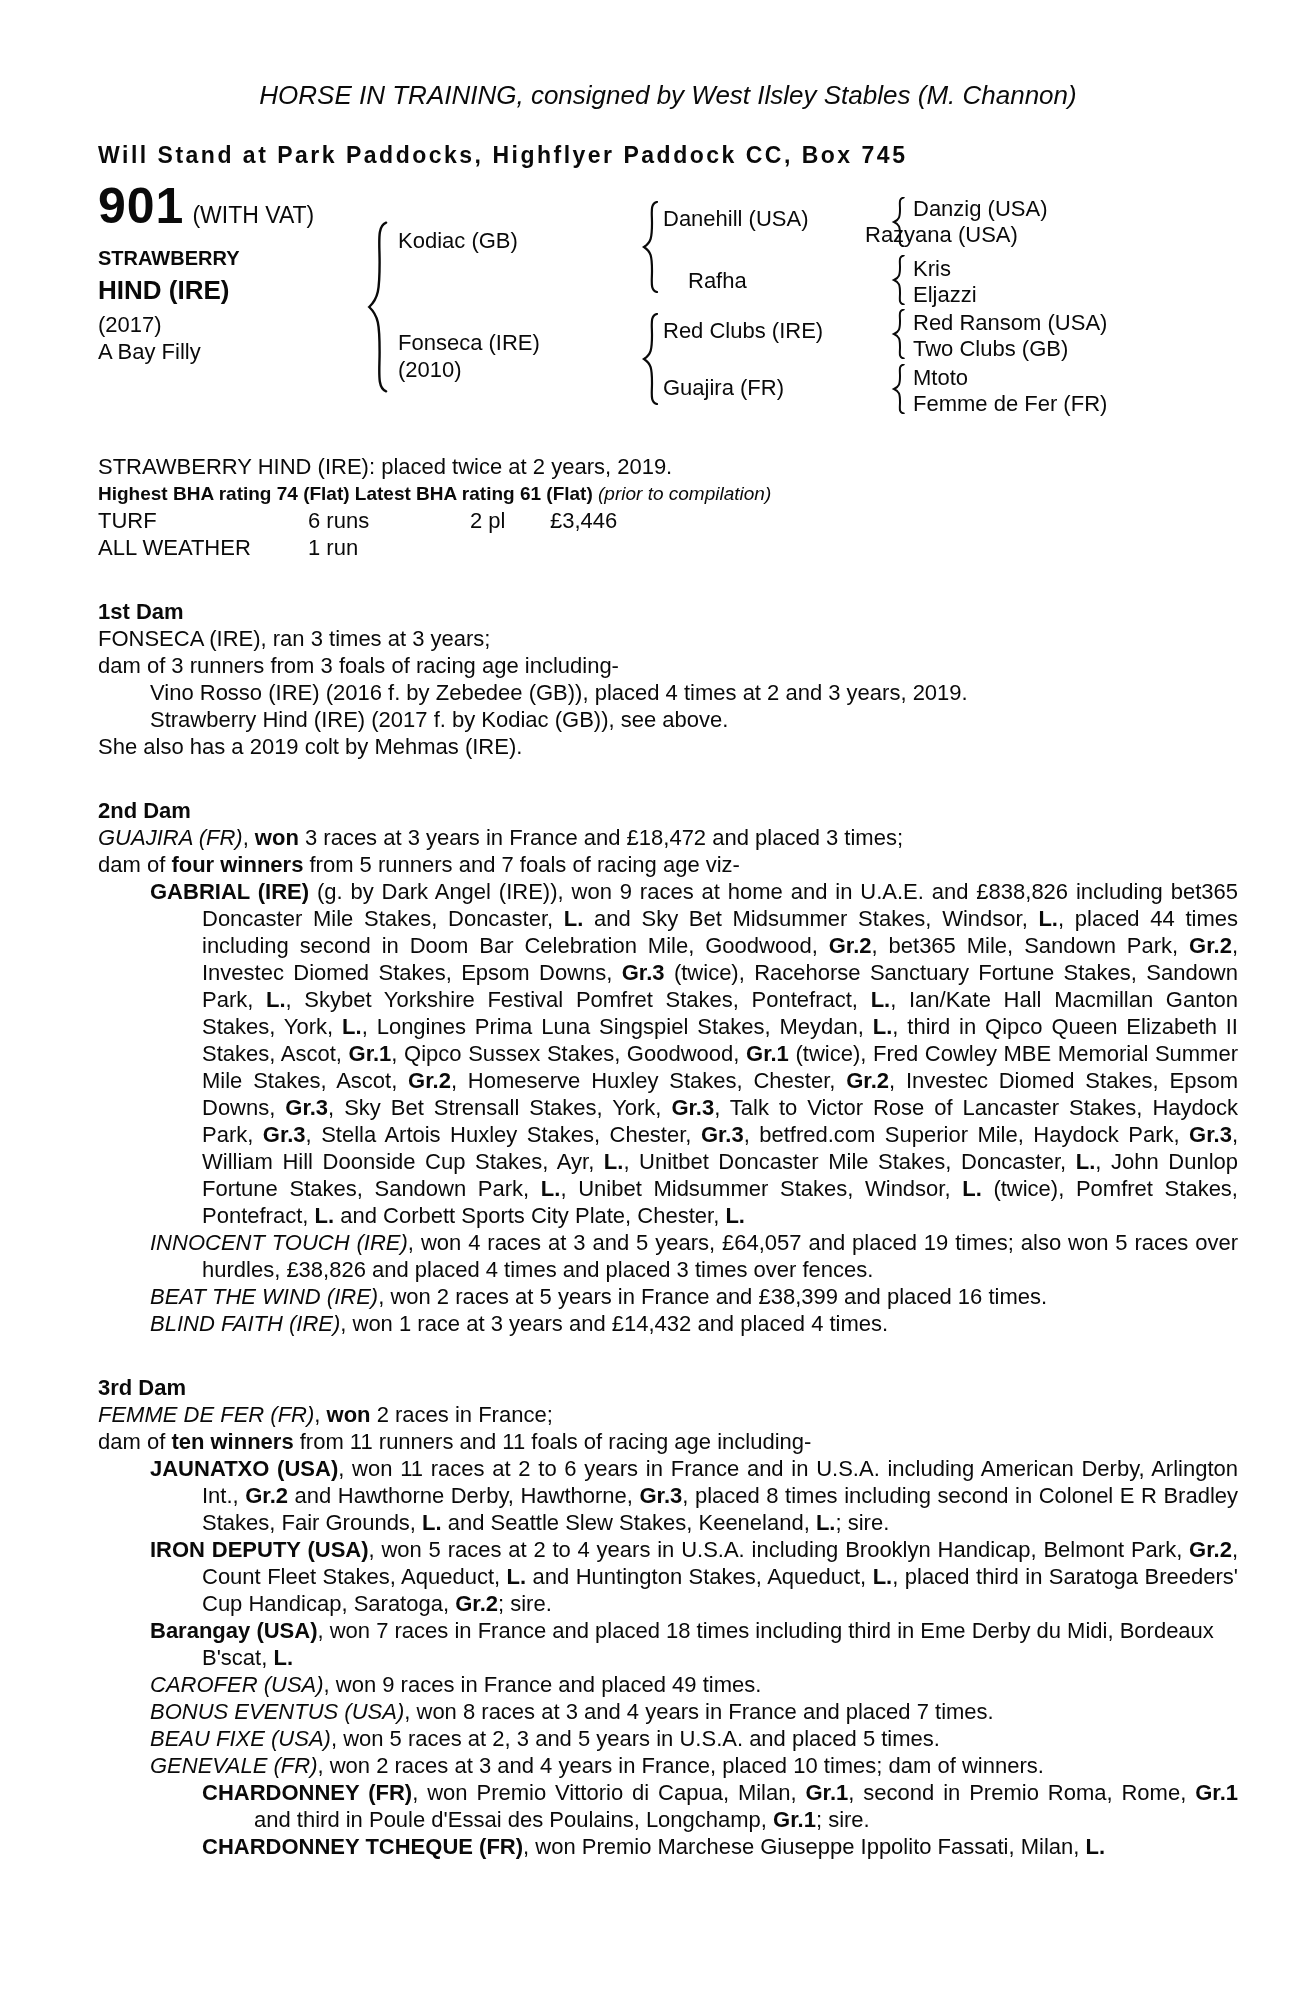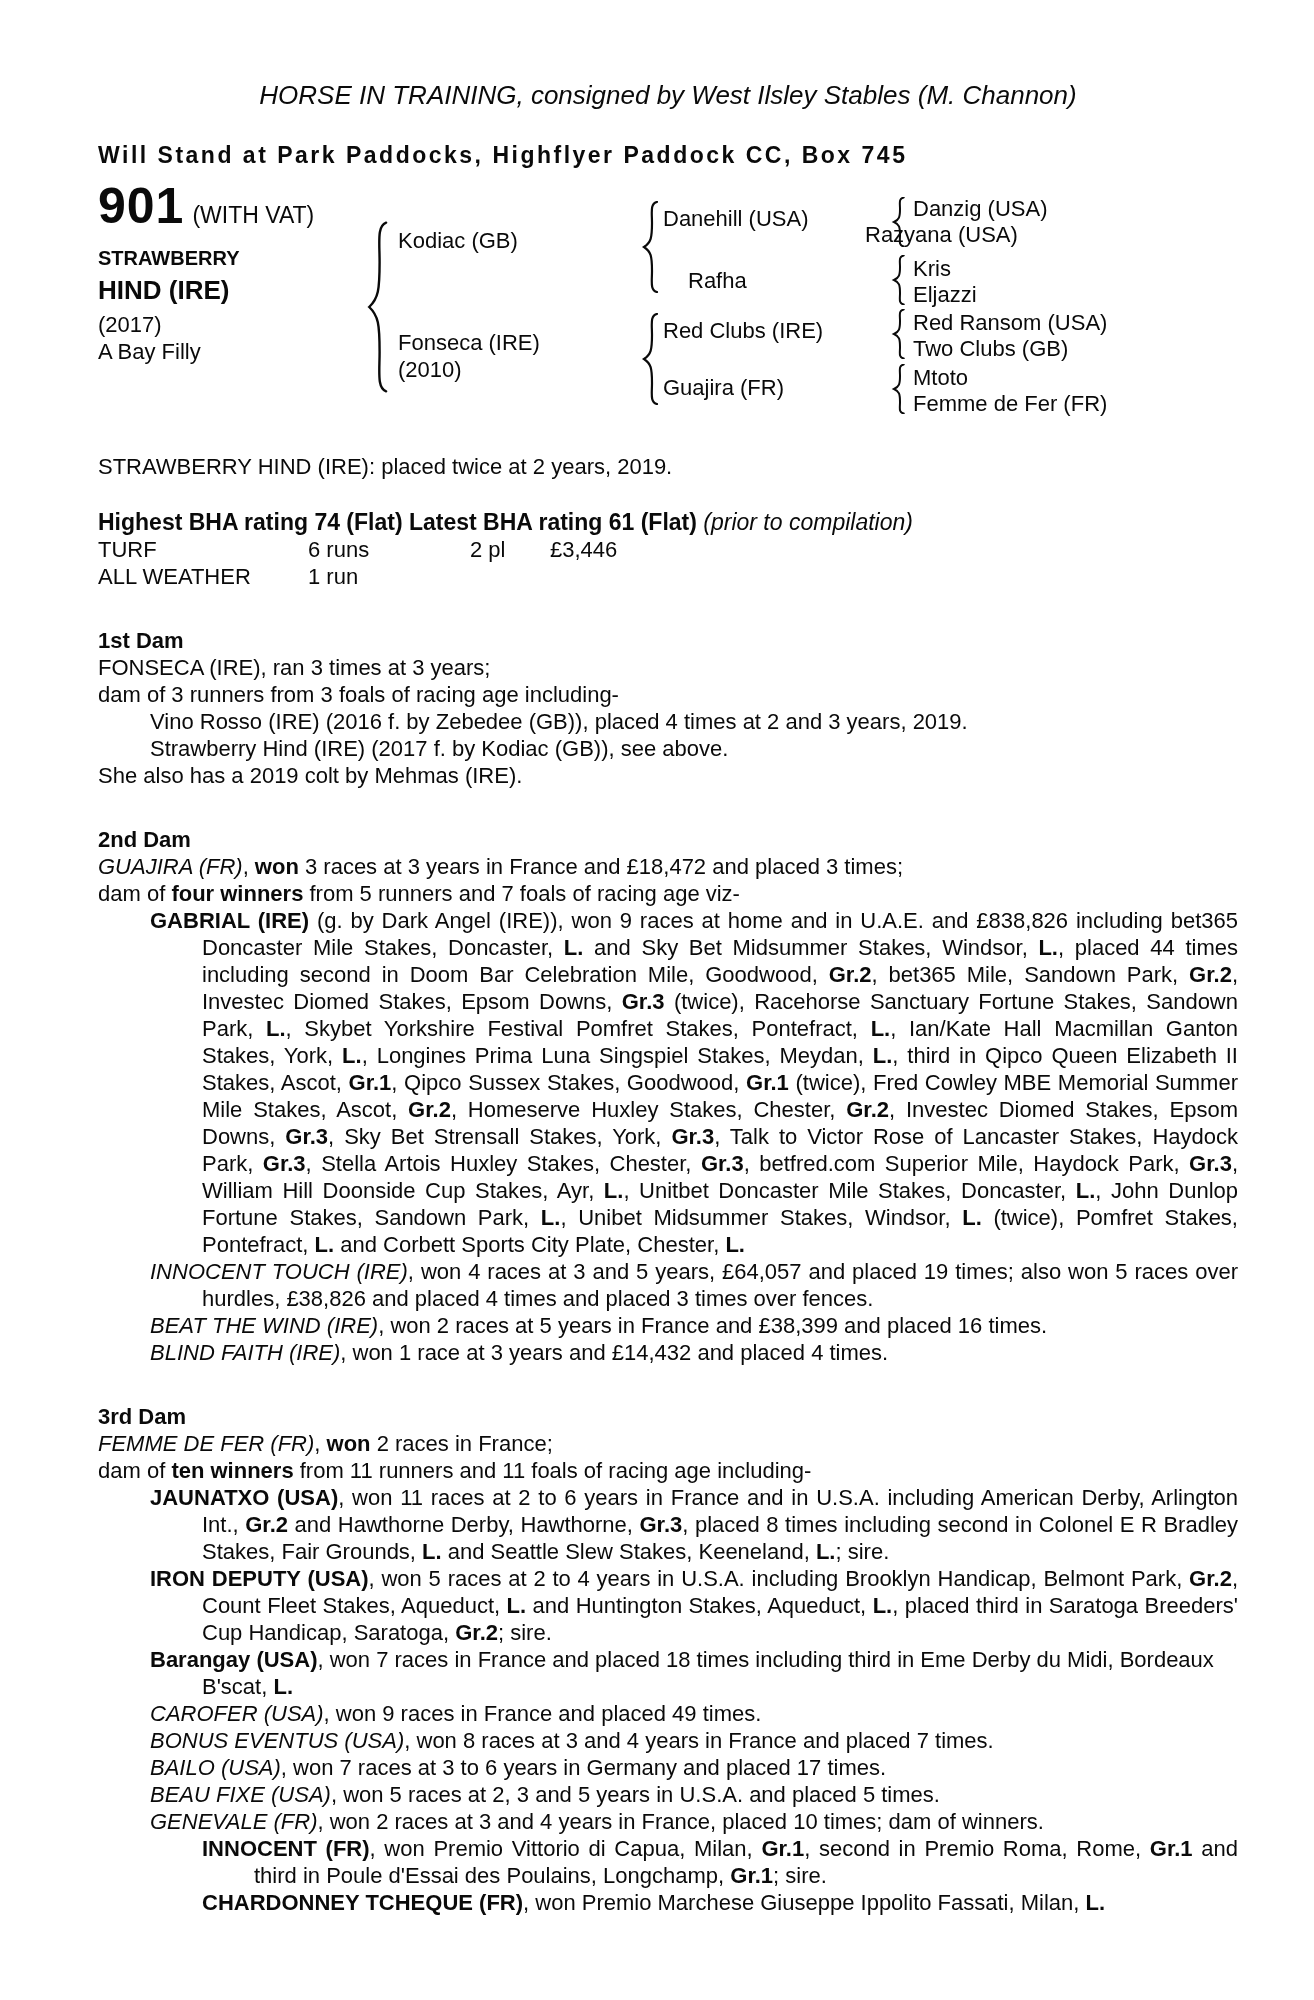--- a/index.html
+++ b/index.html
@@ -58,21 +58,21 @@
   .brace-big  { left:266px; top:22px;  width:26px; height:172px; }
   .brace-m1   { left:542px; top:2px;   width:20px; height:92px; }
   .brace-m2   { left:542px; top:114px; width:20px; height:92px; }
   .brace-s1   { left:793px; top:-2px;  width:15px; height:50px; }
   .brace-s2   { left:793px; top:56px;  width:15px; height:50px; }
   .brace-s3   { left:793px; top:110px; width:15px; height:50px; }
   .brace-s4   { left:793px; top:165px; width:15px; height:50px; }
 
   
   .summary { margin-top:26px; }
-  .rating-line { margin-top:29px; font-size:23px; }
+  .rating-line { font-size:19px; }
   .rating-line .note { font-weight:normal; font-style:italic; }
   .stat-row { display:flex; }
   .stat-row .c1 { width:210px; }
   .stat-row .c2 { width:162px; }
   .stat-row .c3 { width:80px; }
 
   
   .dam-section { margin-top:37px; }
   .section-heading { font-weight:bold; }
   .para { }
@@ -193,21 +193,20 @@
       </div>
       <div class="dam-section">
         <div class="section-heading">3rd Dam</div>
         <div class="para indent0"><span class="i">FEMME DE FER (FR)</span><span>, </span><span class="b">won</span><span> 2 races in France;</span></div>
         <div class="para indent0"><span>dam of </span><span class="b">ten winners</span><span> from 11 runners and 11 foals of racing age including-</span></div>
         <div class="para indent1 justify"><span class="b">JAUNATXO (USA)</span><span>, won 11 races at 2 to 6 years in France and in U.S.A. including American Derby, Arlington Int., </span><span class="b">Gr.2</span><span> and Hawthorne Derby, Hawthorne, </span><span class="b">Gr.3</span><span>, placed 8 times including second in Colonel E R Bradley Stakes, Fair Grounds, </span><span class="b">L.</span><span> and Seattle Slew Stakes, Keeneland, </span><span class="b">L.</span><span>; sire.</span></div>
         <div class="para indent1 justify"><span class="b">IRON DEPUTY (USA)</span><span>, won 5 races at 2 to 4 years in U.S.A. including Brooklyn Handicap, Belmont Park, </span><span class="b">Gr.2</span><span>, Count Fleet Stakes, Aqueduct, </span><span class="b">L.</span><span> and Huntington Stakes, Aqueduct, </span><span class="b">L.</span><span>, placed third in Saratoga Breeders' Cup Handicap, Saratoga, </span><span class="b">Gr.2</span><span>; sire.</span></div>
         <div class="para indent1"><span class="b">Barangay (USA)</span><span>, won 7 races in France and placed 18 times including third in Eme Derby du Midi, Bordeaux B'scat, </span><span class="b">L.</span></div>
         <div class="para indent1"><span class="i">CAROFER (USA)</span><span>, won 9 races in France and placed 49 times.</span></div>
         <div class="para indent1"><span class="i">BONUS EVENTUS (USA)</span><span>, won 8 races at 3 and 4 years in France and placed 7 times.</span></div>
-        <div class="para indent1"><span class="i">BAILO (USA)</span><span>, won 7 races at 3 to 6 years in Germany and placed 17 times.</span></div>
         <div class="para indent1"><span class="i">BEAU FIXE (USA)</span><span>, won 5 races at 2, 3 and 5 years in U.S.A. and placed 5 times.</span></div>
         <div class="para indent1"><span class="i">GENEVALE (FR)</span><span>, won 2 races at 3 and 4 years in France, placed 10 times; dam of winners.</span></div>
-        <div class="para indent2 justify"><span class="b">INNOCENT (FR)</span><span>, won Premio Vittorio di Capua, Milan, </span><span class="b">Gr.1</span><span>, second in Premio Roma, Rome, </span><span class="b">Gr.1</span><span> and third in Poule d'Essai des Poulains, Longchamp, </span><span class="b">Gr.1</span><span>; sire.</span></div>
+        <div class="para indent2 justify"><span class="b">CHARDONNEY (FR)</span><span>, won Premio Vittorio di Capua, Milan, </span><span class="b">Gr.1</span><span>, second in Premio Roma, Rome, </span><span class="b">Gr.1</span><span> and third in Poule d'Essai des Poulains, Longchamp, </span><span class="b">Gr.1</span><span>; sire.</span></div>
         <div class="para indent2"><span class="b">CHARDONNEY TCHEQUE (FR)</span><span>, won Premio Marchese Giuseppe Ippolito Fassati, Milan, </span><span class="b">L.</span></div>
       </div>
     </div>
 
 </div>
 
 </body></html>

